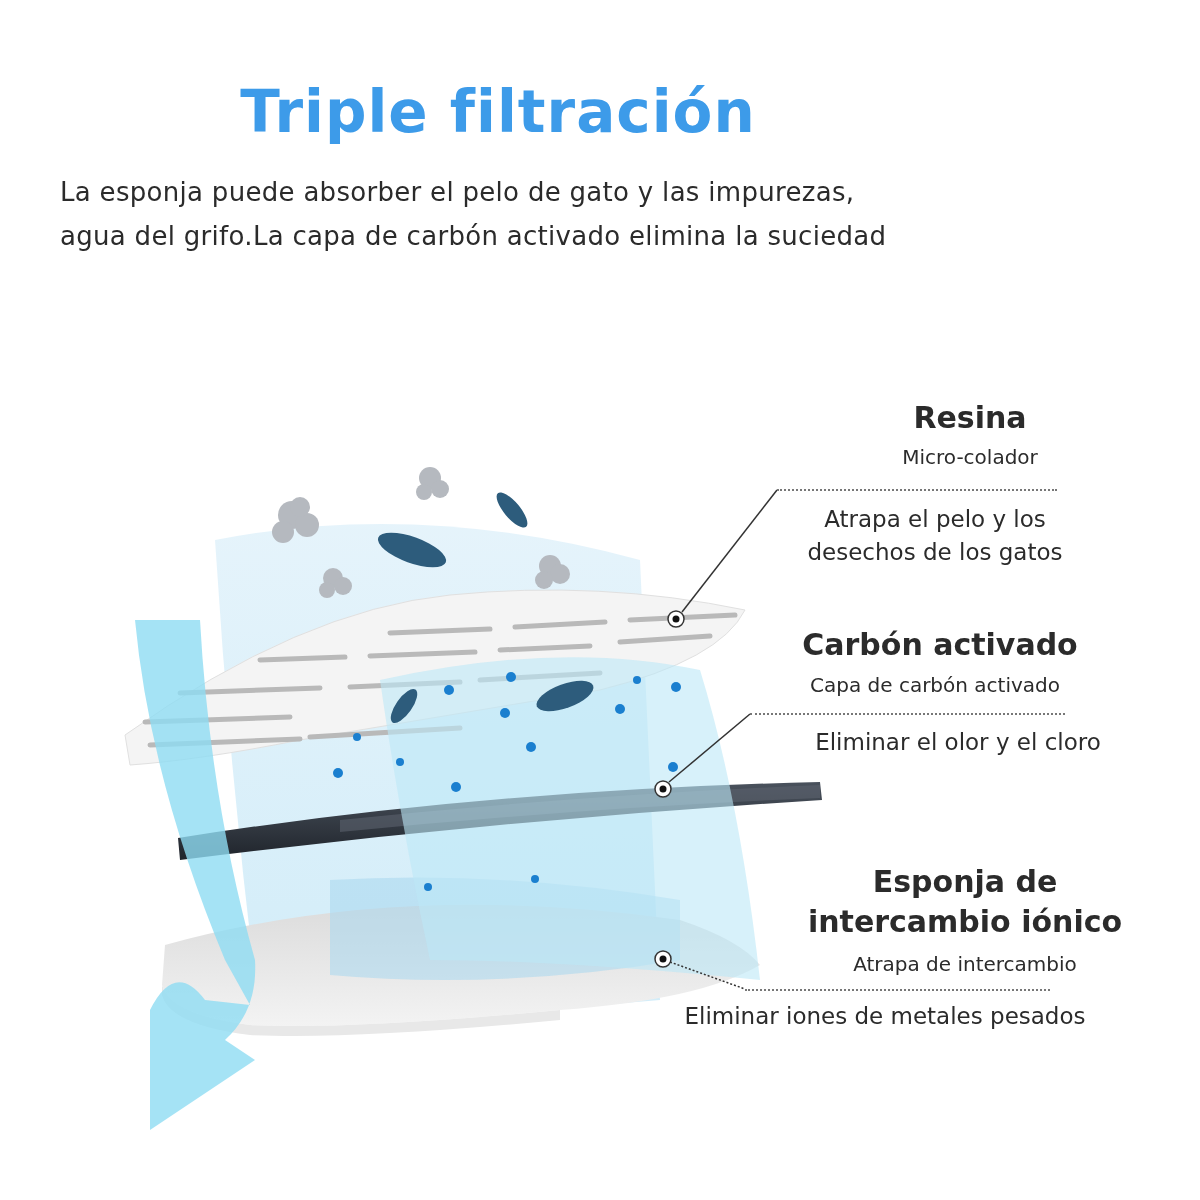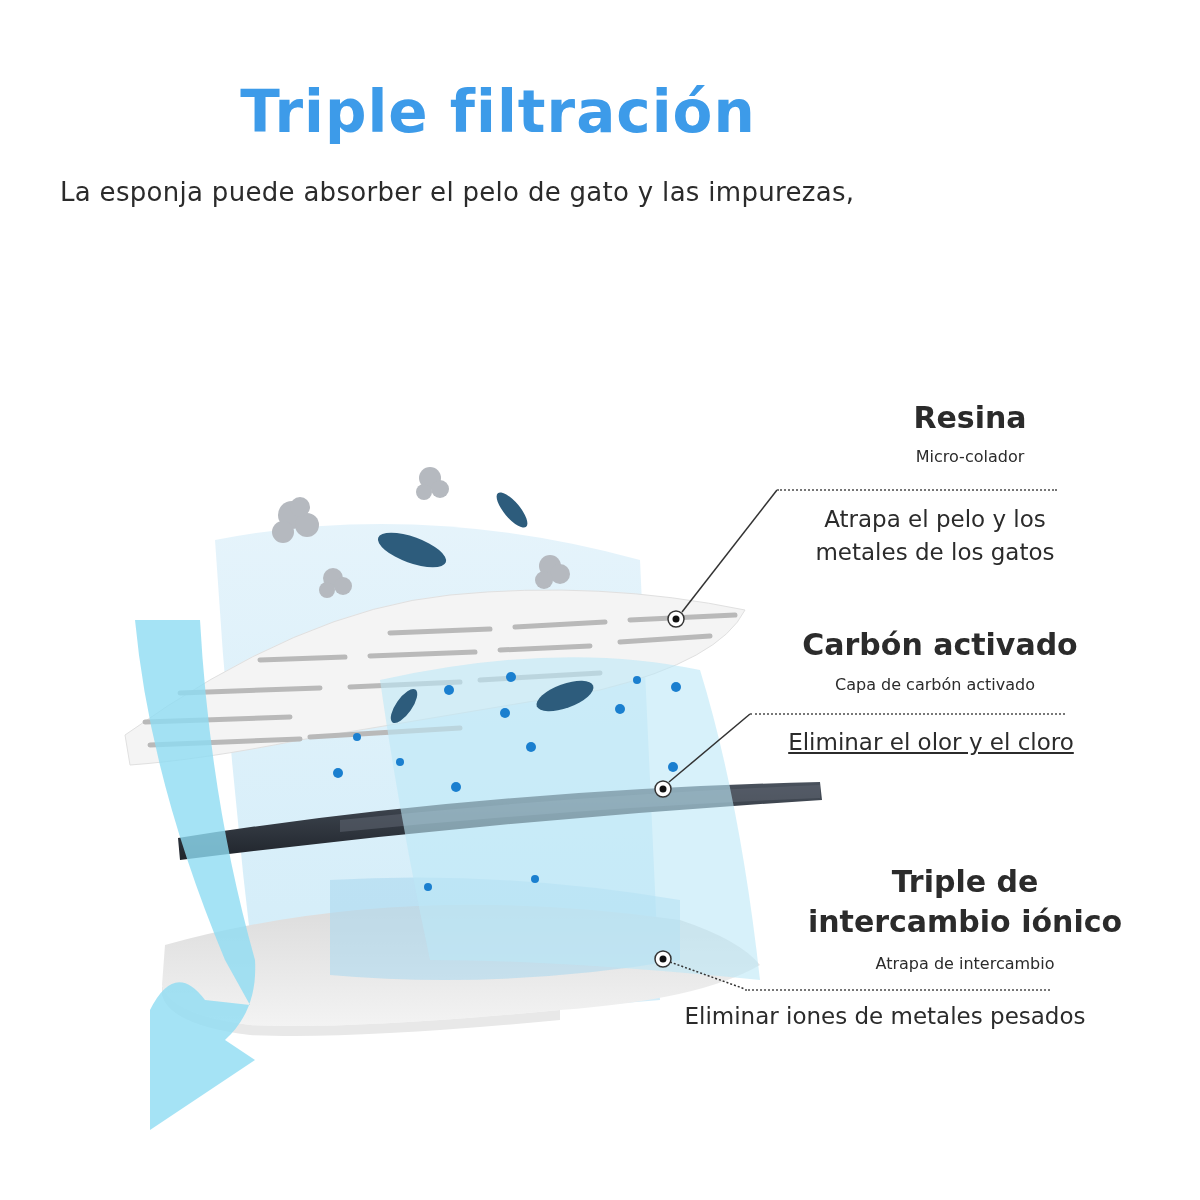--- a/index.html
+++ b/index.html
@@ -14,43 +14,44 @@
   .intro {
     position: absolute; left: 60px; top: 170px; width: 1080px; text-align: left;
     font-size: 26px; line-height: 44px; color: #2b2b2b; letter-spacing: 0.3px;
   }
   .intro span { display: block; }
 
   .illustration { position: absolute; left: 0; top: 0; width: 1200px; height: 1200px; }
 
   .label-block { position: absolute; text-align: center; color: #2b2b2b; }
   .label-title { font-weight: bold; font-size: 30px; line-height: 40px; }
-  .label-sub { font-size: 16px; line-height: 34px; }
+  .label-sub { font-size: 20px; line-height: 34px; }
   .label-desc { font-size: 23px; line-height: 33px; }
   .dotline { position: absolute; border-top: 2px dotted #777; height: 0; }
 
   #esponja-title { left: 840px; top: 398px; width: 260px; }
   #esponja-sub { left: 840px; top: 440px; width: 260px; }
   #esponja-desc { left: 760px; top: 503px; width: 350px; }
 
   #carbon-title { left: 760px; top: 625px; width: 360px; }
   #carbon-sub { left: 740px; top: 668px; width: 390px; }
-  #carbon-desc { left: 736px; top: 726px; width: 390px; text-decoration: underline; }
+  #carbon-desc { left: 763px; top: 726px; width: 390px; }
 
   #resina-title { left: 780px; top: 862px; width: 370px; }
   #resina-sub { left: 790px; top: 947px; width: 350px; }
   #resina-desc { left: 620px; top: 1000px; width: 530px; }
 </style>
 </head>
 <body>
 
 <h1 class="title">Triple filtración</h1>
 
 <div class="intro">
   <span>La esponja puede absorber el pelo de gato y las impurezas,</span>
+  <span>agua del grifo.La capa de carbón activado elimina la suciedad</span>
 </div>
 
 <svg class="illustration" viewBox="0 0 1200 1200" width="1200" height="1200">
   <defs>
     <linearGradient id="waterGrad" x1="0" y1="0" x2="0" y2="1">
       <stop offset="0" stop-color="#d9eef9" stop-opacity="0.9"></stop>
       <stop offset="1" stop-color="#b8e2f5" stop-opacity="0.85"></stop>
     </linearGradient>
     <linearGradient id="carbonGrad" x1="0" y1="0" x2="0" y2="1">
       <stop offset="0" stop-color="#4a525d"></stop>
@@ -157,29 +158,29 @@
 </svg>
 
 <div class="dotline" style="left:777px; top:489px; width:280px;"></div>
 <div class="dotline" style="left:750px; top:713px; width:315px;"></div>
 <div class="dotline" style="left:745px; top:989px; width:305px;"></div>
 
 <div class="label-block label-title" id="esponja-title">Resina</div>
 <div class="label-block label-sub" id="esponja-sub">Micro-colador</div>
 <div class="label-block label-desc" id="esponja-desc">
   <div>Atrapa el pelo y los</div>
-  <div>metales de los gatos</div>
+  <div>desechos de los gatos</div>
 </div>
 
 <div class="label-block label-title" id="carbon-title">Carbón activado</div>
 <div class="label-block label-sub" id="carbon-sub">Capa de carbón activado</div>
 <div class="label-block label-desc" id="carbon-desc">
   <div>Eliminar el olor y el cloro</div>
 </div>
 
 <div class="label-block label-title" id="resina-title">
-  <div>Triple de</div>
+  <div>Esponja de</div>
   <div>intercambio iónico</div>
 </div>
 <div class="label-block label-sub" id="resina-sub">Atrapa de intercambio</div>
 <div class="label-block label-desc" id="resina-desc">
   <div>Eliminar iones de metales pesados</div>
 </div>
 
 </body></html>

